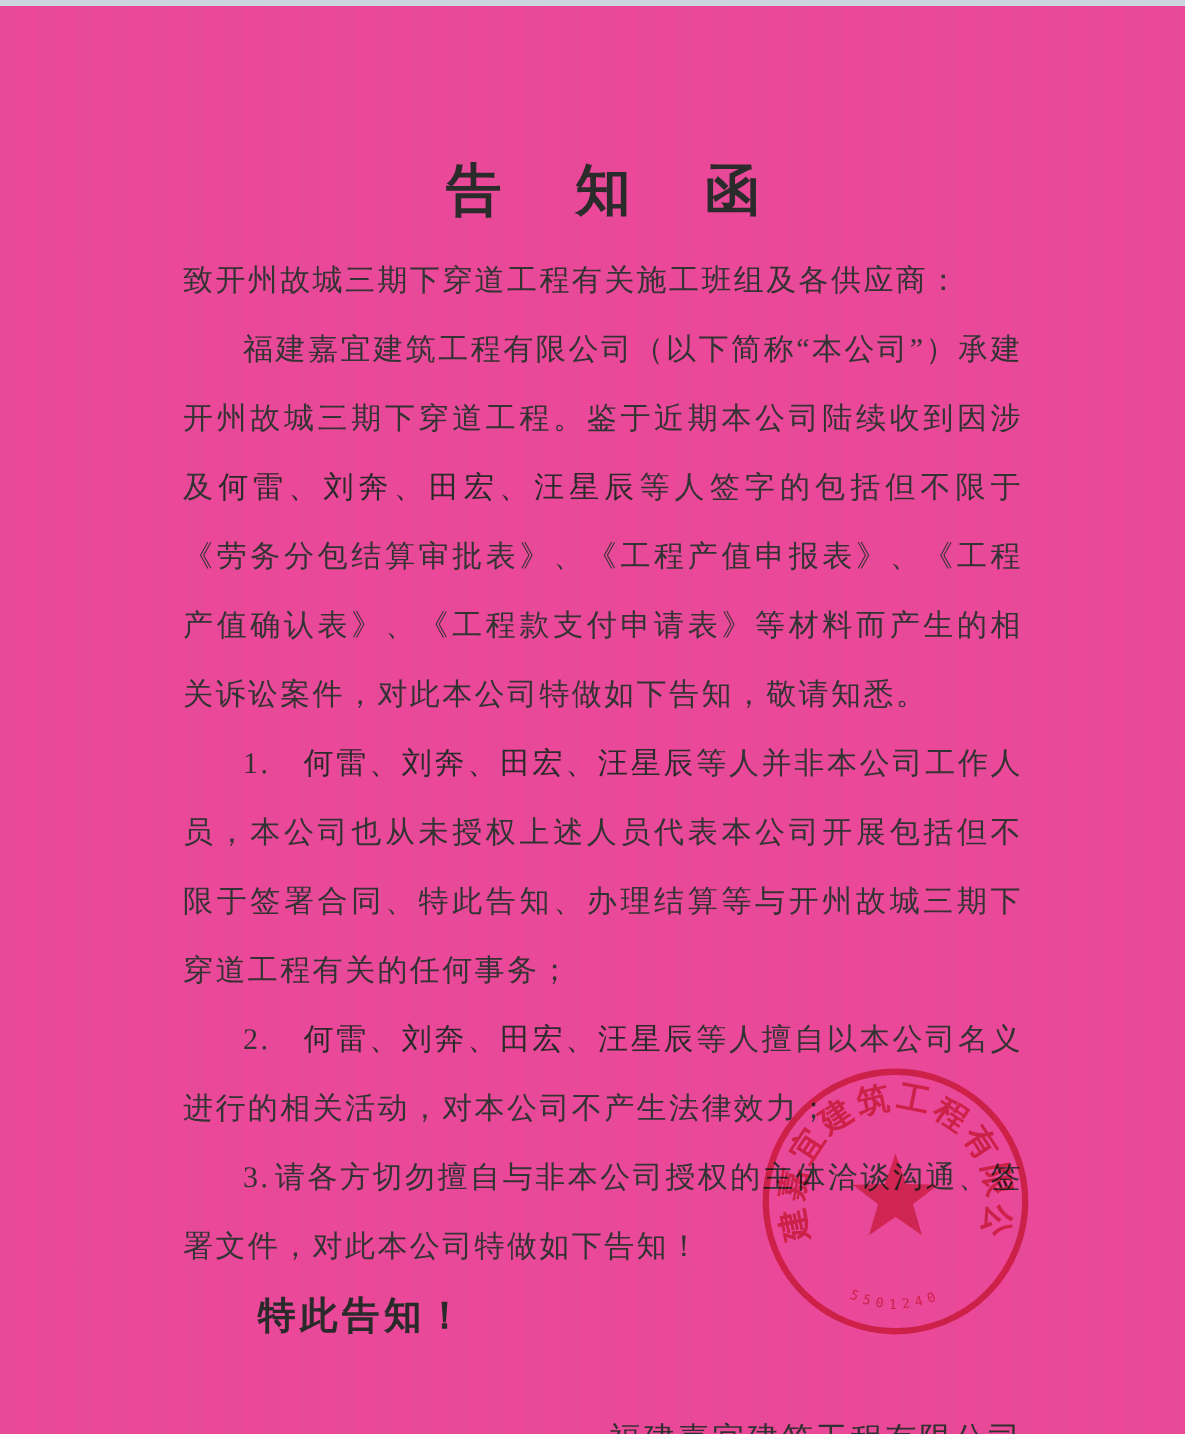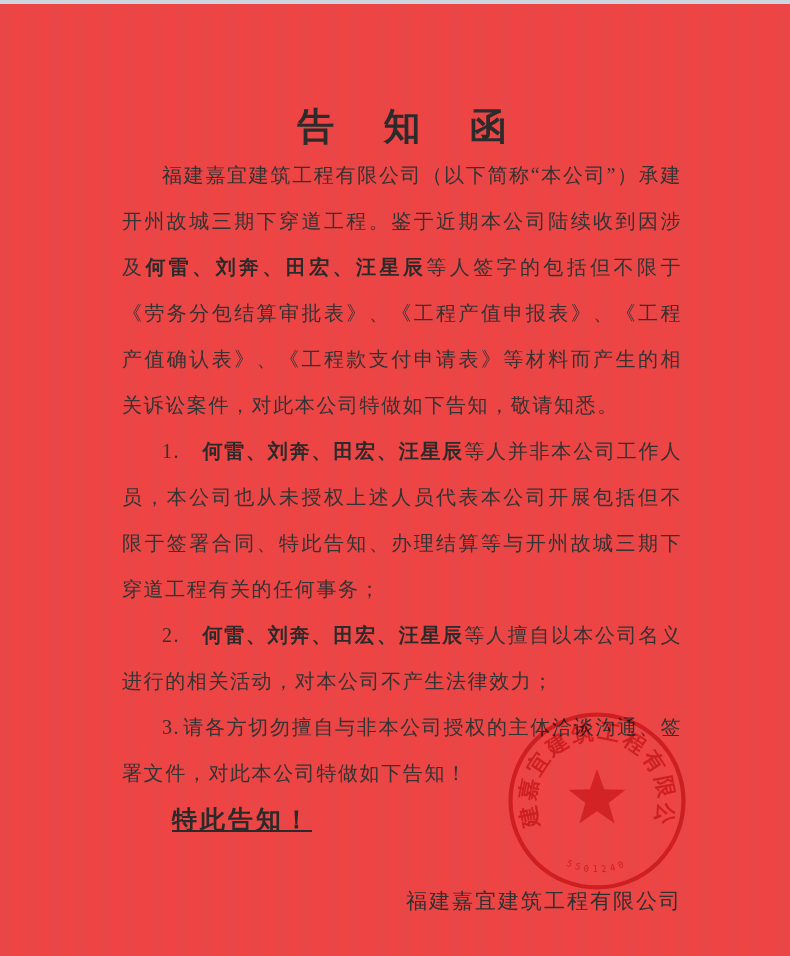--- a/index.html
+++ b/index.html
@@ -1,21 +1,21 @@
 <!DOCTYPE html>
 <html><head>
 <meta charset="utf-8">
 <style>
   * { margin: 0; padding: 0; box-sizing: border-box; }
   html, body { background: #ffffff; }
   .page {
     position: relative;
     width: 790px;
     height: 956px;
-    background: #ef4444;
+    background: #ec4899;
     overflow: hidden;
     font-family: "Liberation Serif", "DejaVu Serif", serif;
     color: #303030;
   }
   
   .page::before {
     content: "";
     position: absolute;
     inset: 0;
     background: repeating-linear-gradient(90deg,
@@ -50,30 +50,29 @@
     line-height: 46px;
     letter-spacing: 1.6px;
     text-align: justify;
     color: #333333;
   }
   .salutation { margin-top: 12px; }
   .para { text-indent: 2em; }
   .item { text-indent: 2em; }
   .item-num-wide { margin-right: 1.1em; }
   .item-num-tight { margin-right: 0.15em; }
-  .bold-names { font-weight: bold; color: #2a2a2a; }
+  .bold-names { font-weight: normal; color: #2a2a2a; }
   .closing {
     margin-top: 4px;
     margin-left: 50px;
     font-size: 25px;
     font-weight: bold;
     letter-spacing: 3px;
     line-height: 40px;
     color: #2a2a2a;
-    text-decoration: underline;
   }
   .sig-company {
     margin-top: 46px;
     text-align: right;
     font-size: 21px;
     letter-spacing: 2px;
     line-height: 30px;
   }
   .seal {
     position: absolute;
@@ -89,20 +88,21 @@
 </head>
 <body>
 
 <div class="page">
   <div class="top-edge"></div>
 
   <div class="doc">
 
     <div class="title">告 知 函</div>
 
+    <div class="bodytext salutation">致开州故城三期下穿道工程有关施工班组及各供应商：</div>
 
     <p class="bodytext para"><span>福建嘉宜建筑工程有限公司（以下简称“本公司”）承建开州故城三期下穿道工程。鉴于近期本公司陆续收到因涉及</span><span class="bold-names">何雷、刘奔、田宏、汪星辰</span><span>等人签字的包括但不限于《劳务分包结算审批表》、《工程产值申报表》、《工程产值确认表》、《工程款支付申请表》等材料而产生的相关诉讼案件，对此本公司特做如下告知，敬请知悉。</span></p>
 
     <p class="bodytext item"><span class="item-num-wide">1.</span><span class="bold-names">何雷、刘奔、田宏、汪星辰</span><span>等人并非本公司工作人员，本公司也从未授权上述人员代表本公司开展包括但不限于签署合同、特此告知、办理结算等与开州故城三期下穿道工程有关的任何事务；</span></p>
 
     <p class="bodytext item"><span class="item-num-wide">2.</span><span class="bold-names">何雷、刘奔、田宏、汪星辰</span><span>等人擅自以本公司名义进行的相关活动，对本公司不产生法律效力；</span></p>
 
     <p class="bodytext item"><span class="item-num-tight">3.</span><span>请各方切勿擅自与非本公司授权的主体洽谈沟通、签署文件，对此本公司特做如下告知！</span></p>
 
     <div class="closing">特此告知！</div>

